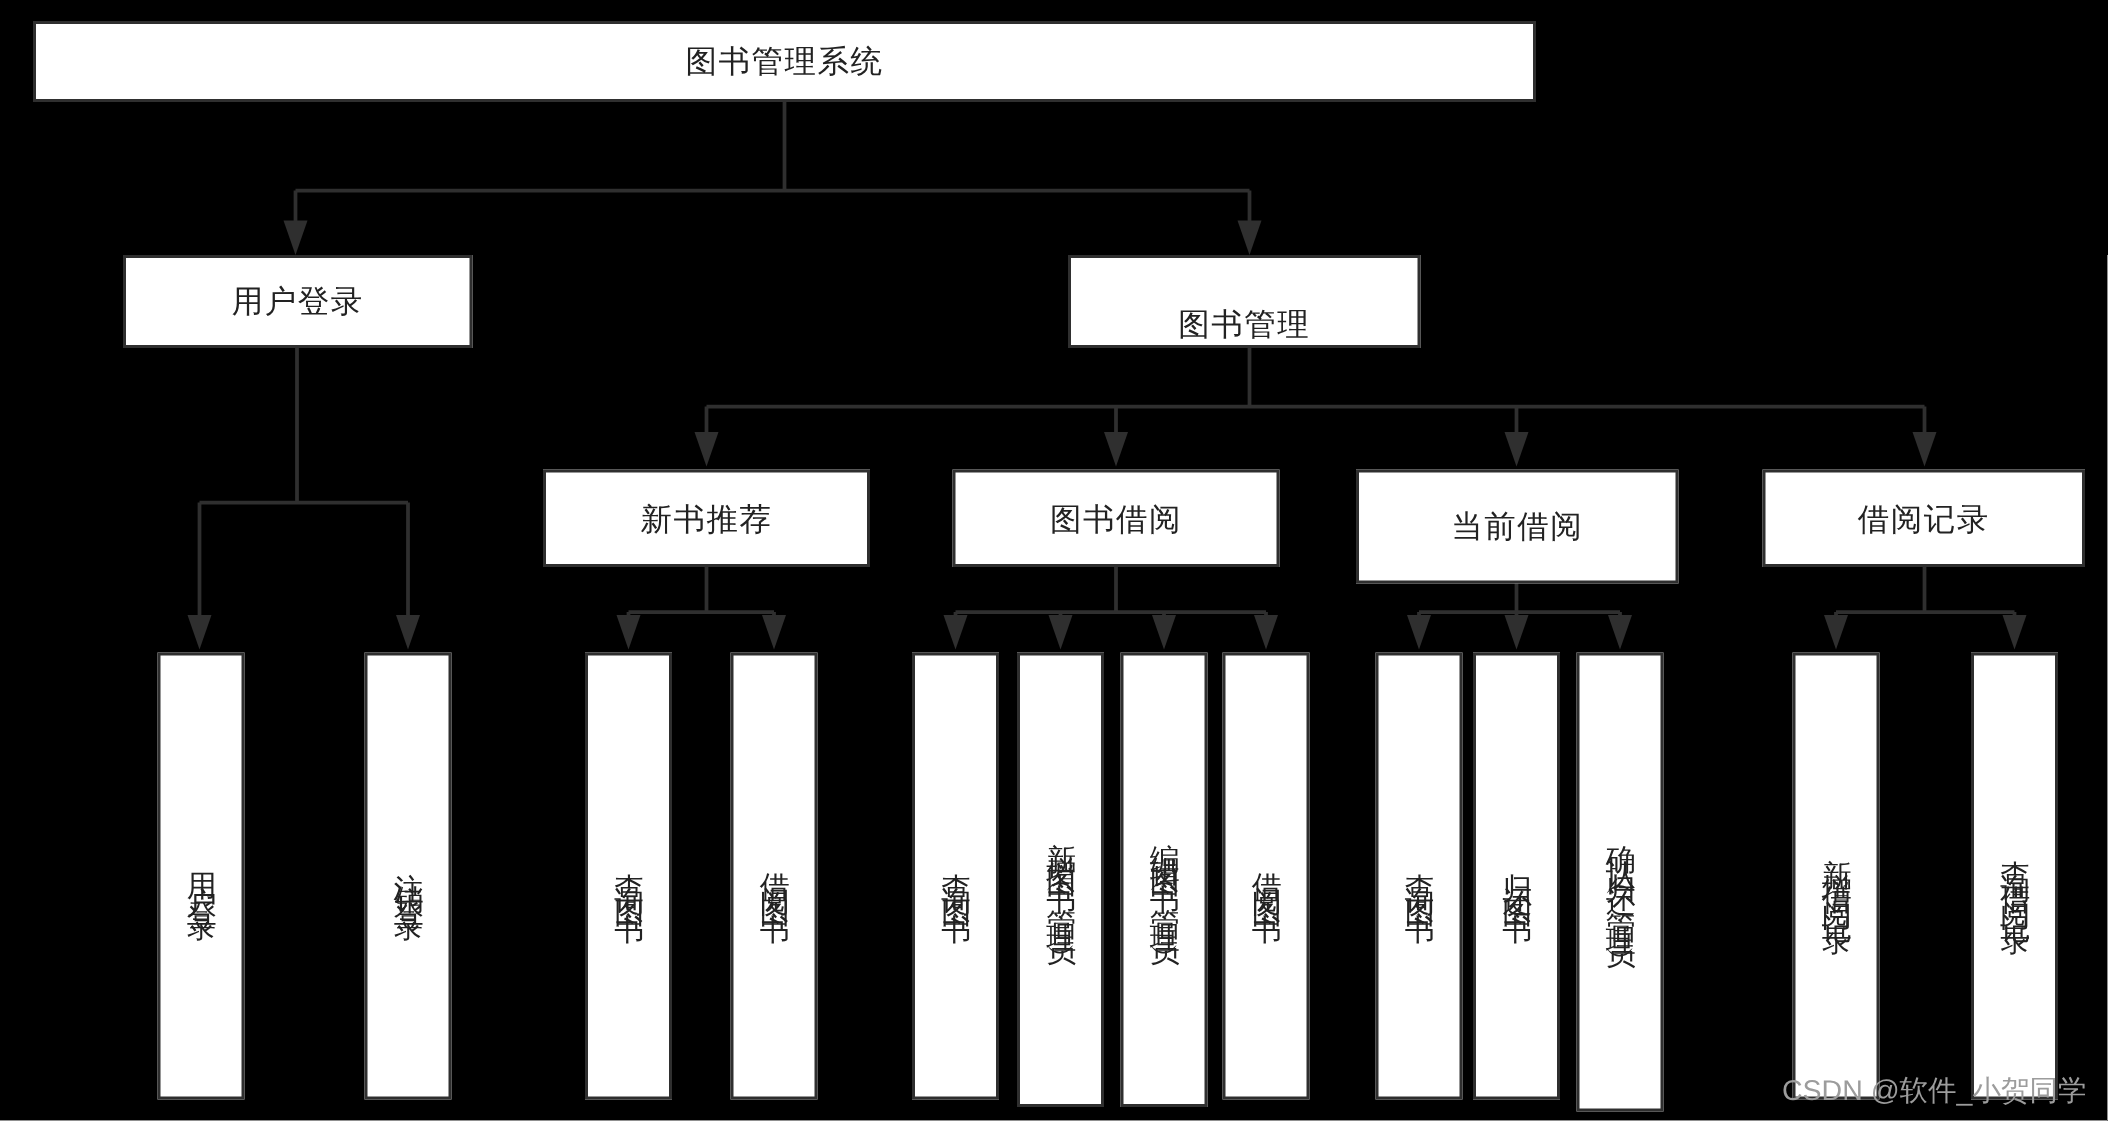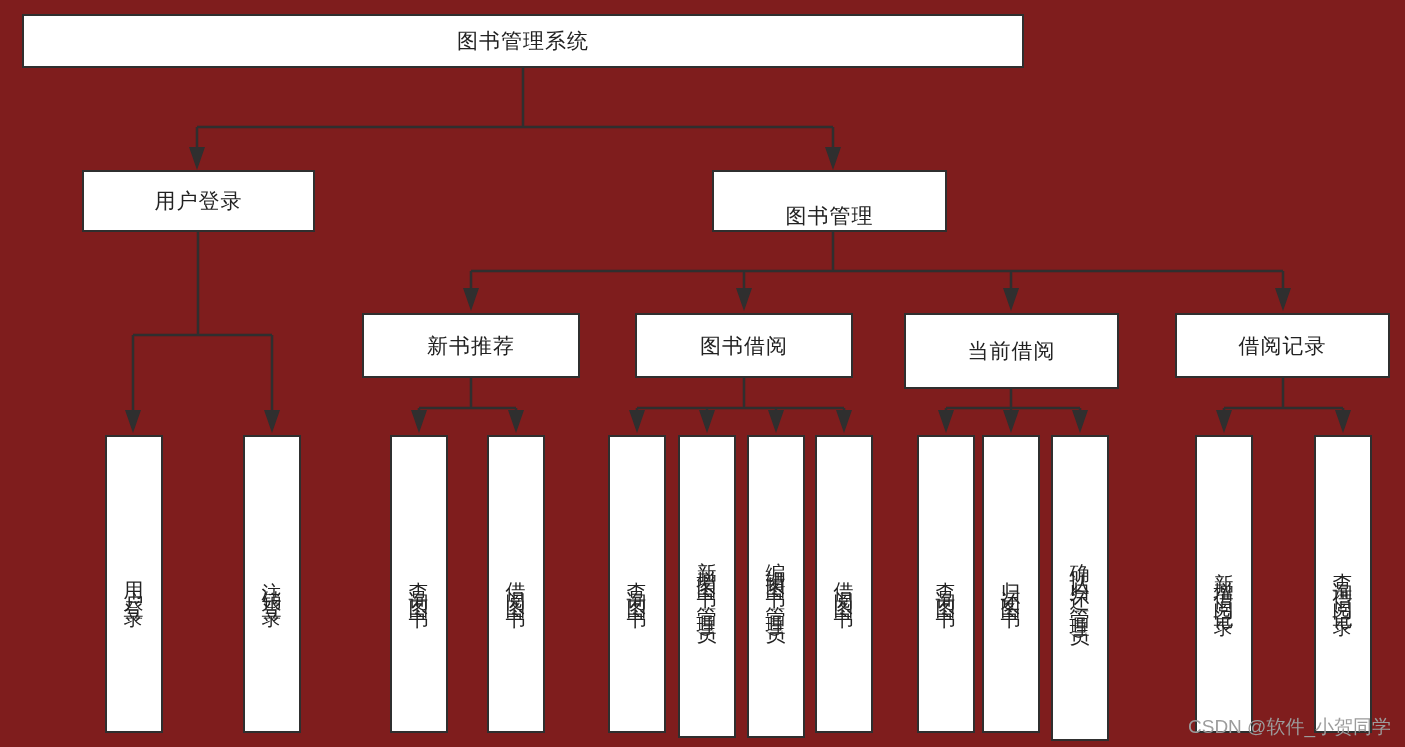--- a/index.html
+++ b/index.html
@@ -1,20 +1,20 @@
 <!DOCTYPE html>
 <html><head>
 <meta charset="utf-8">
 <style>
   html, body { margin: 0; padding: 0; background: #ffffff; }
   .stage {
     position: relative;
     width: 1405px;
     height: 747px;
-    background: #7f1d1d;
+    background: #000000;
     font-family: "Liberation Sans", "DejaVu Sans", sans-serif;
     overflow: hidden;
   }
   .connectors {
     position: absolute;
     left: 0; top: 0;
     width: 1405px; height: 747px;
   }
   .node {
     position: absolute;

